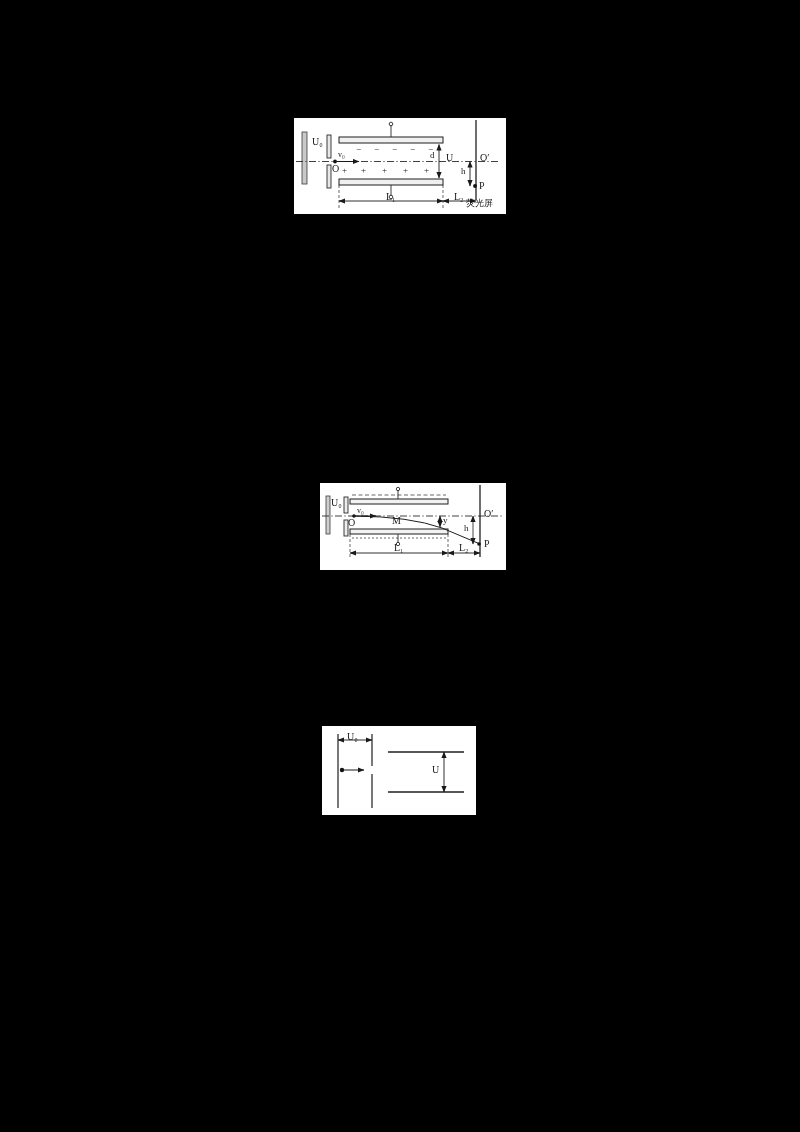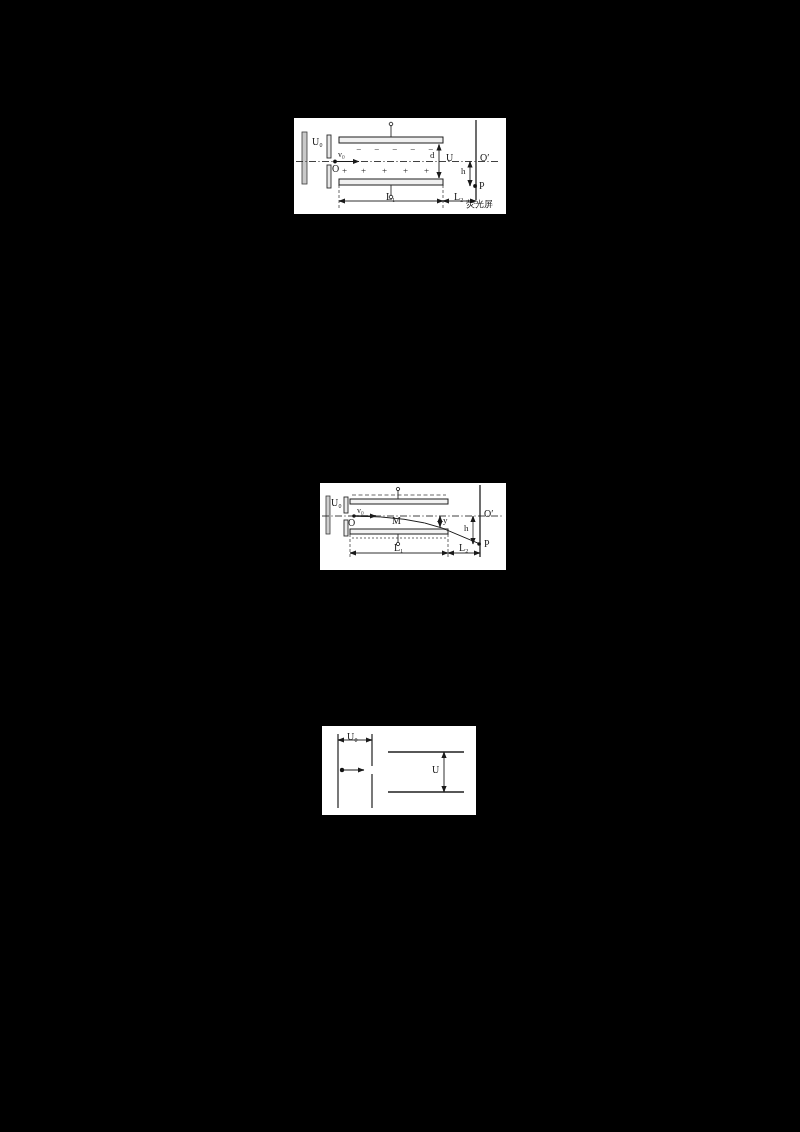--- a/index.html
+++ b/index.html
@@ -34,21 +34,21 @@
   
   .lbl {
     position: absolute;
     font-family: "Liberation Serif", serif;
     color: #1a1a1a;
     white-space: nowrap;
     line-height: 1;
   }
   .cn {
     position: absolute;
-    font-family: Liberation Serif, serif;
+    font-family: Liberation Mono, monospace;
     font-style: normal;
     color: #111111;
     white-space: nowrap;
     line-height: 1;
   }
   .sign {
     position: absolute;
     font-family: "Liberation Serif", serif;
     font-style: normal;
     color: #222222;

